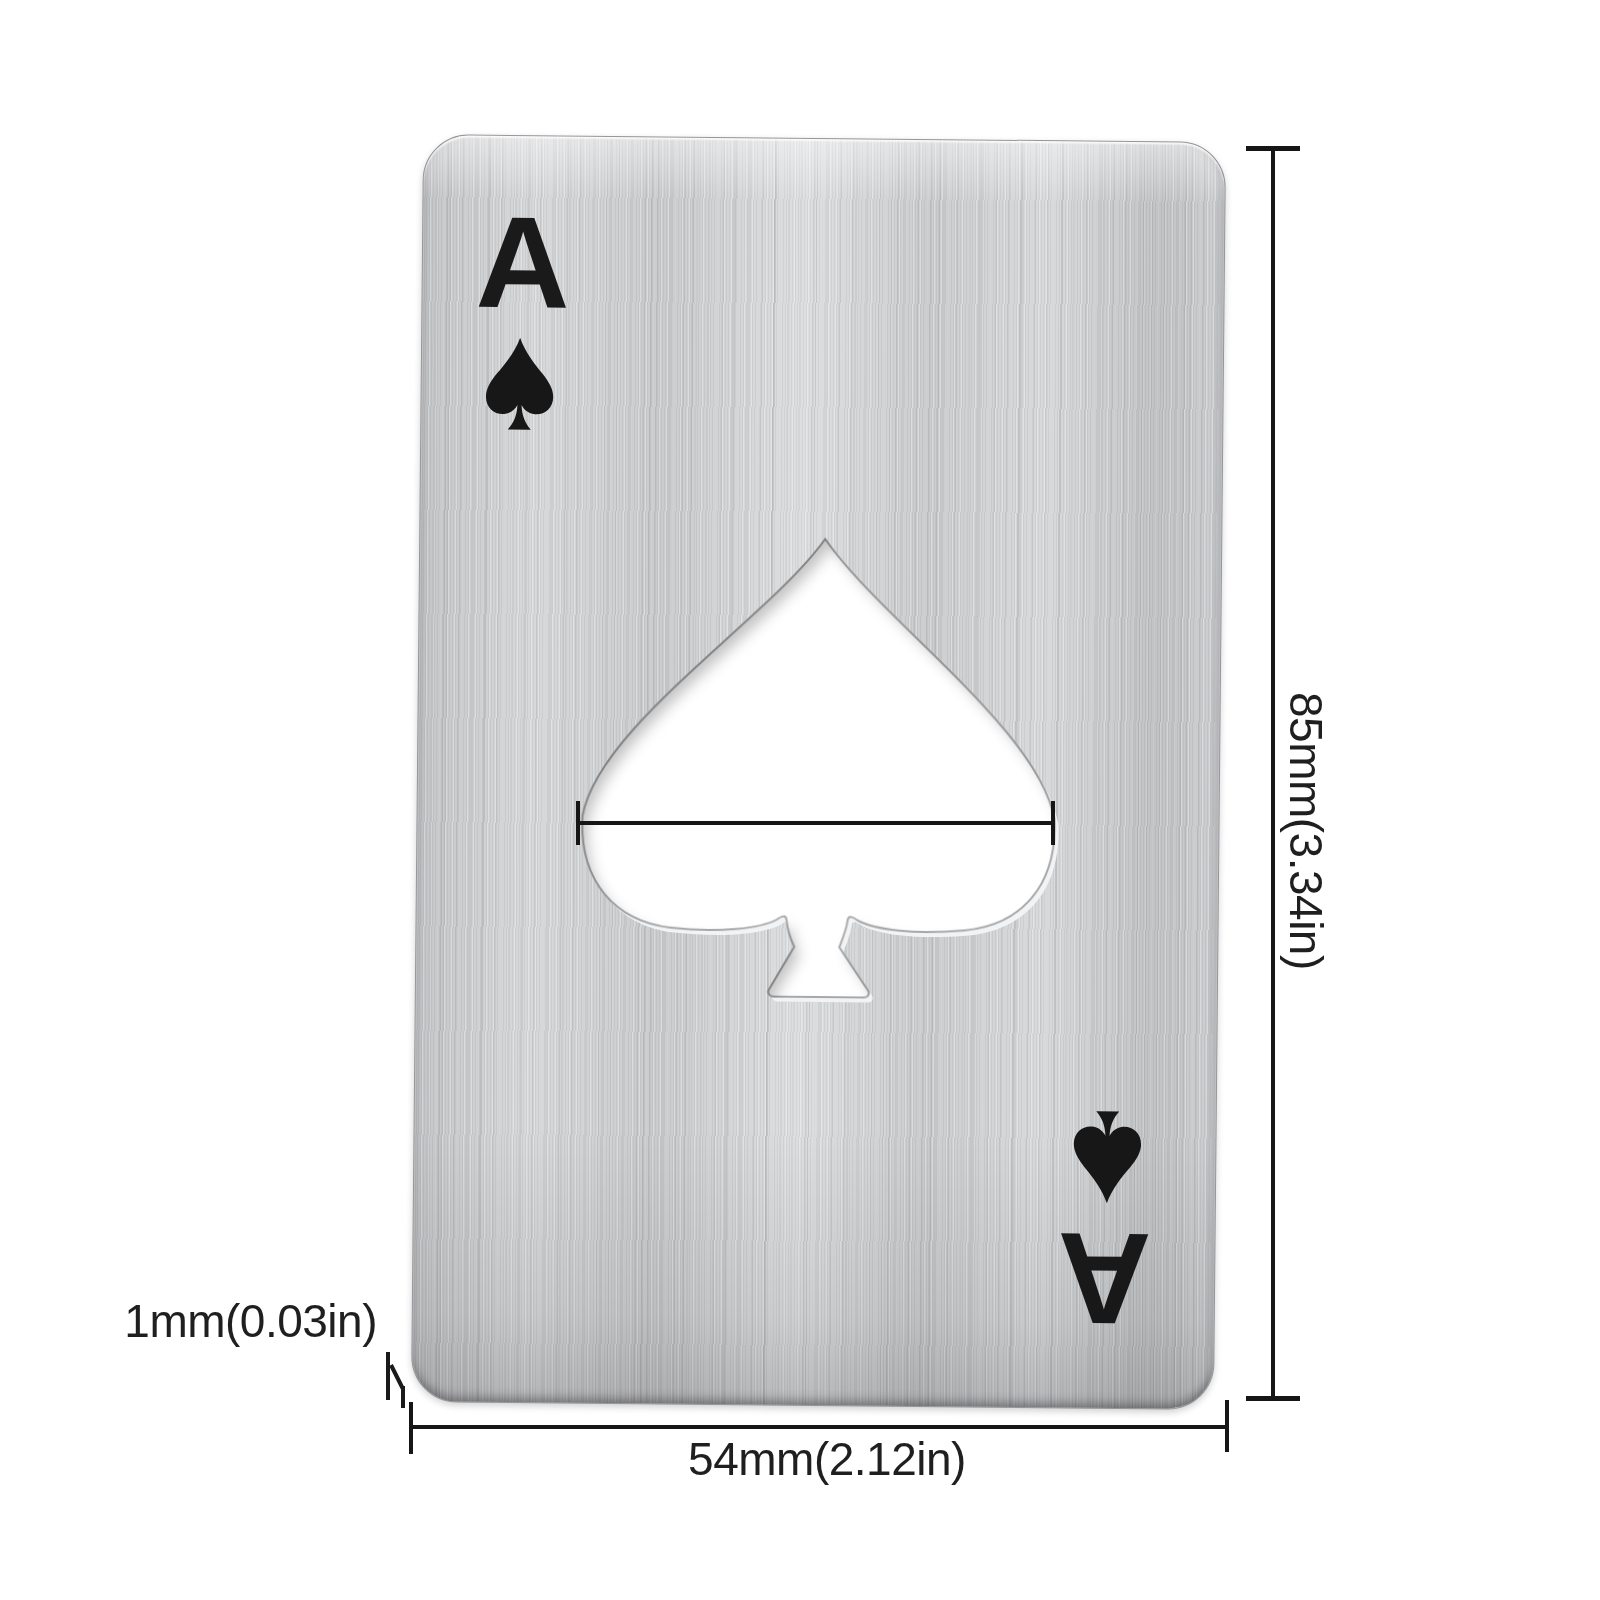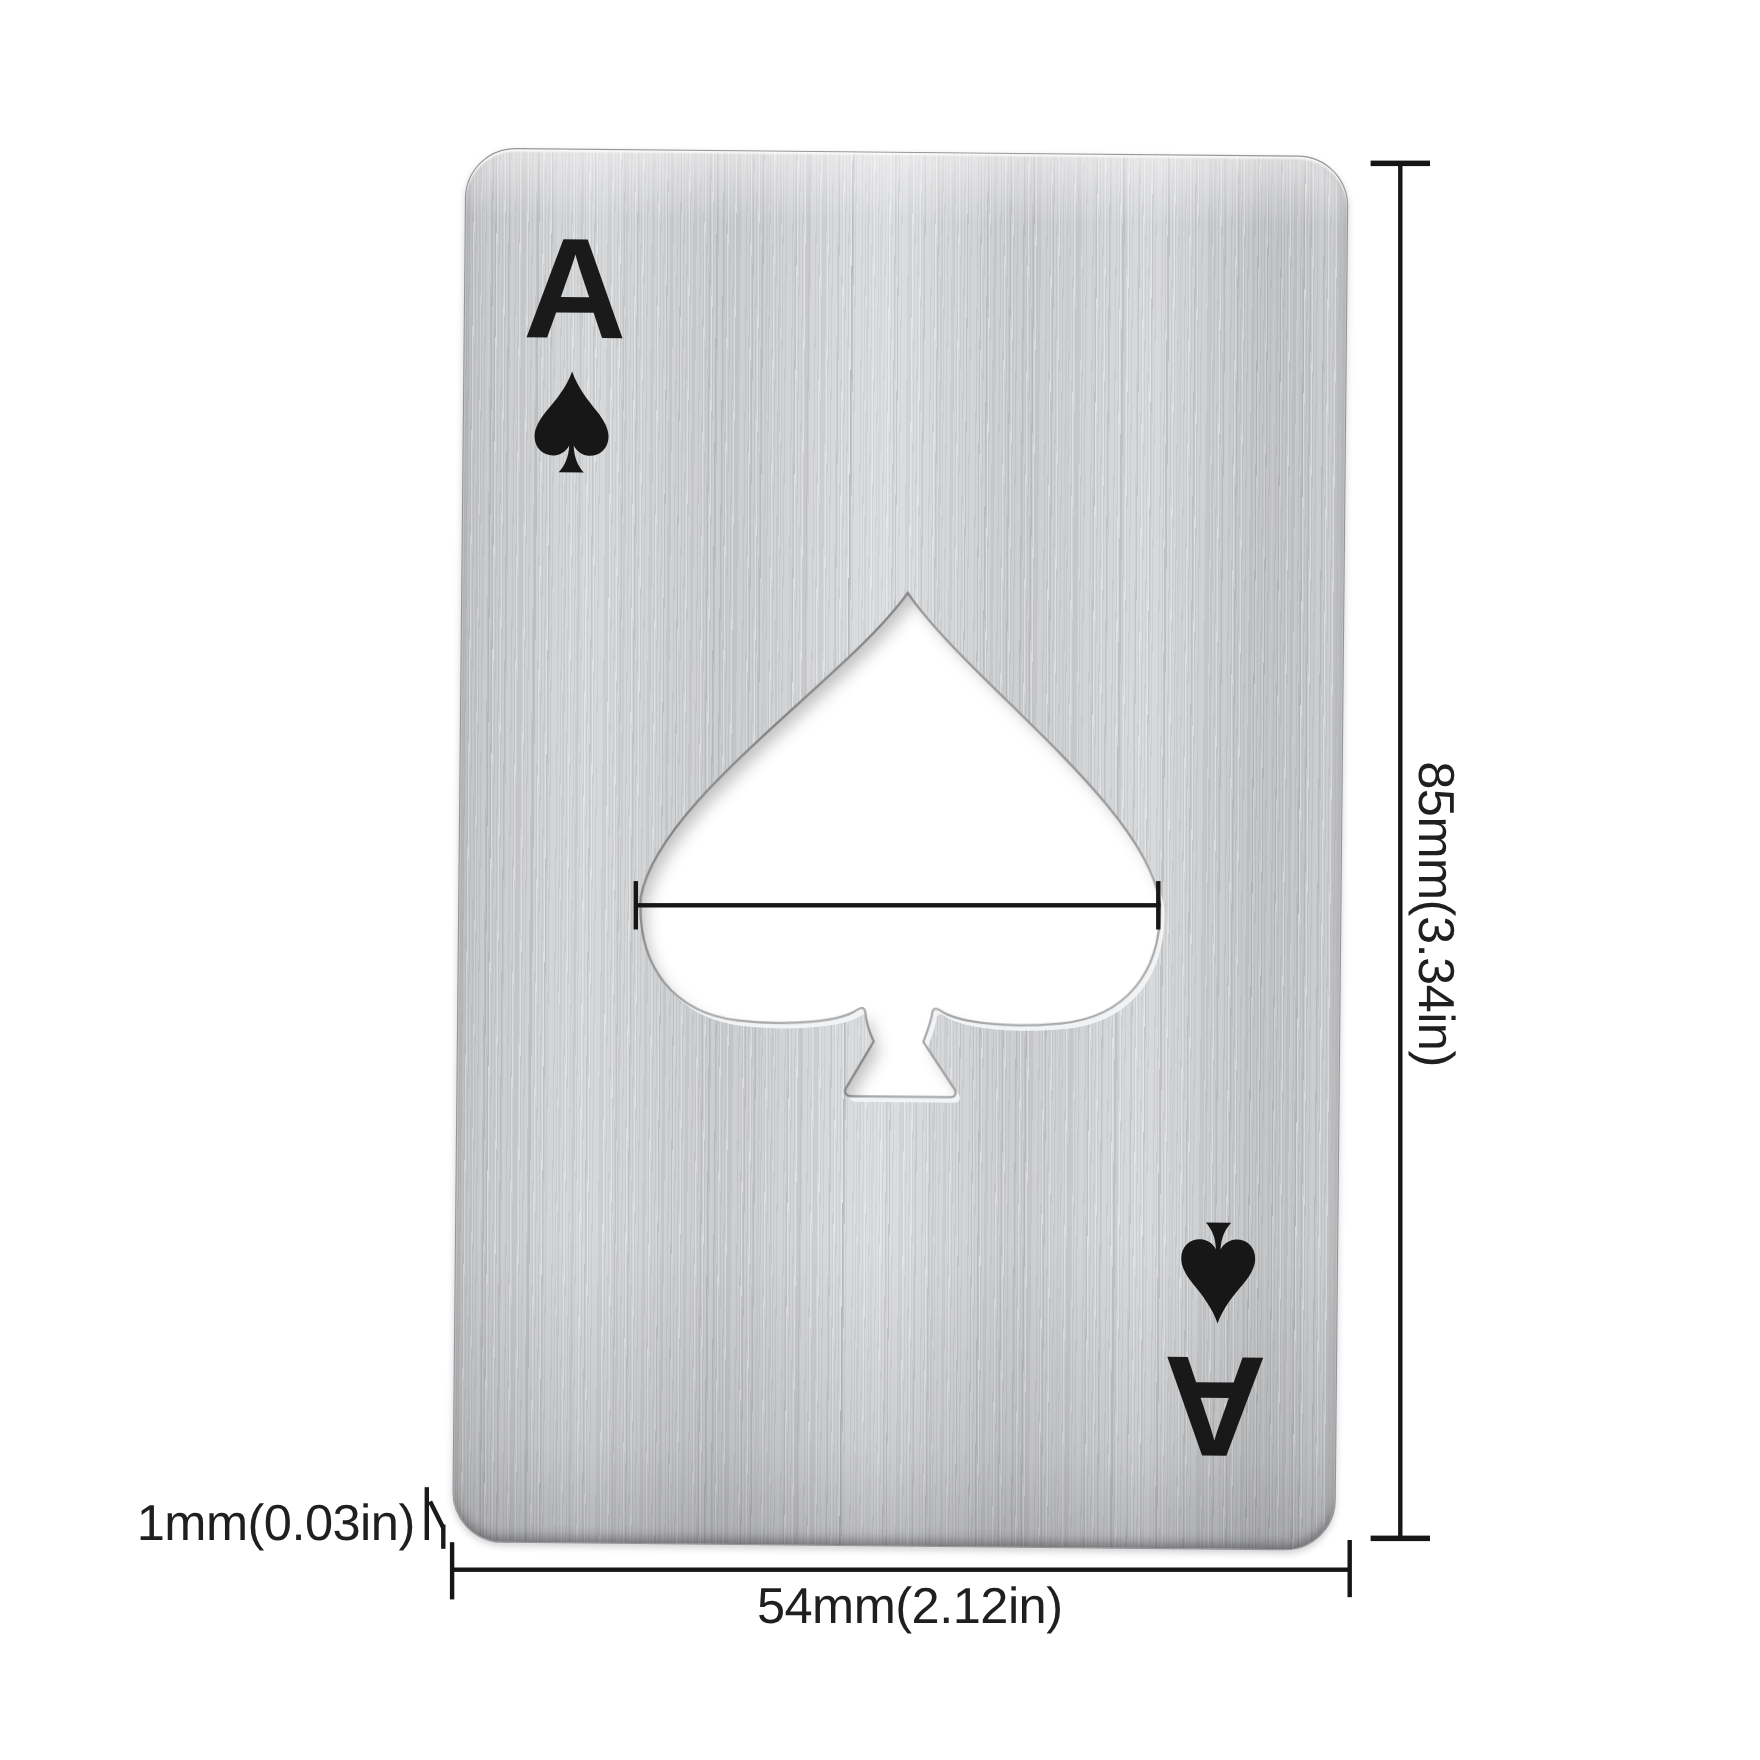--- a/index.html
+++ b/index.html
@@ -120,20 +120,20 @@
   <div class="dl" style="left:1271px;top:148px;width:4px;height:1252px;"></div>
   <div class="dl" style="left:1246px;top:146px;width:54px;height:5px;"></div>
   <div class="dl" style="left:1246px;top:1396px;width:54px;height:5px;"></div>
   <div class="dim-label vertical" style="left:1283px;top:692px;">85mm(3.34in)</div>
 
   <div class="dl" style="left:411px;top:1425px;width:817px;height:4px;"></div>
   <div class="dl" style="left:409px;top:1402px;width:4px;height:52px;"></div>
   <div class="dl" style="left:1225px;top:1400px;width:4px;height:52px;"></div>
   <div class="dim-label" style="left:677px;top:1436px;width:300px;text-align:center;">54mm(2.12in)</div>
 
-  <div class="dim-label right-align" style="left:95px;top:1361px;width:282px;">1mm(0.03in)</div>
+  <div class="dim-label right-align" style="left:95px;top:1298px;width:282px;">1mm(0.03in)</div>
   <svg class="leader-svg" style="left:381px;top:1348px;" width="28" height="62" viewBox="0 0 28 62" aria-hidden="true">
     <path d="M7,4 L7,52"></path>
     <path d="M10,17 L22,41"></path>
     <path d="M22,38 L22,60"></path>
   </svg>
 
 </div>
 
 </body></html>

